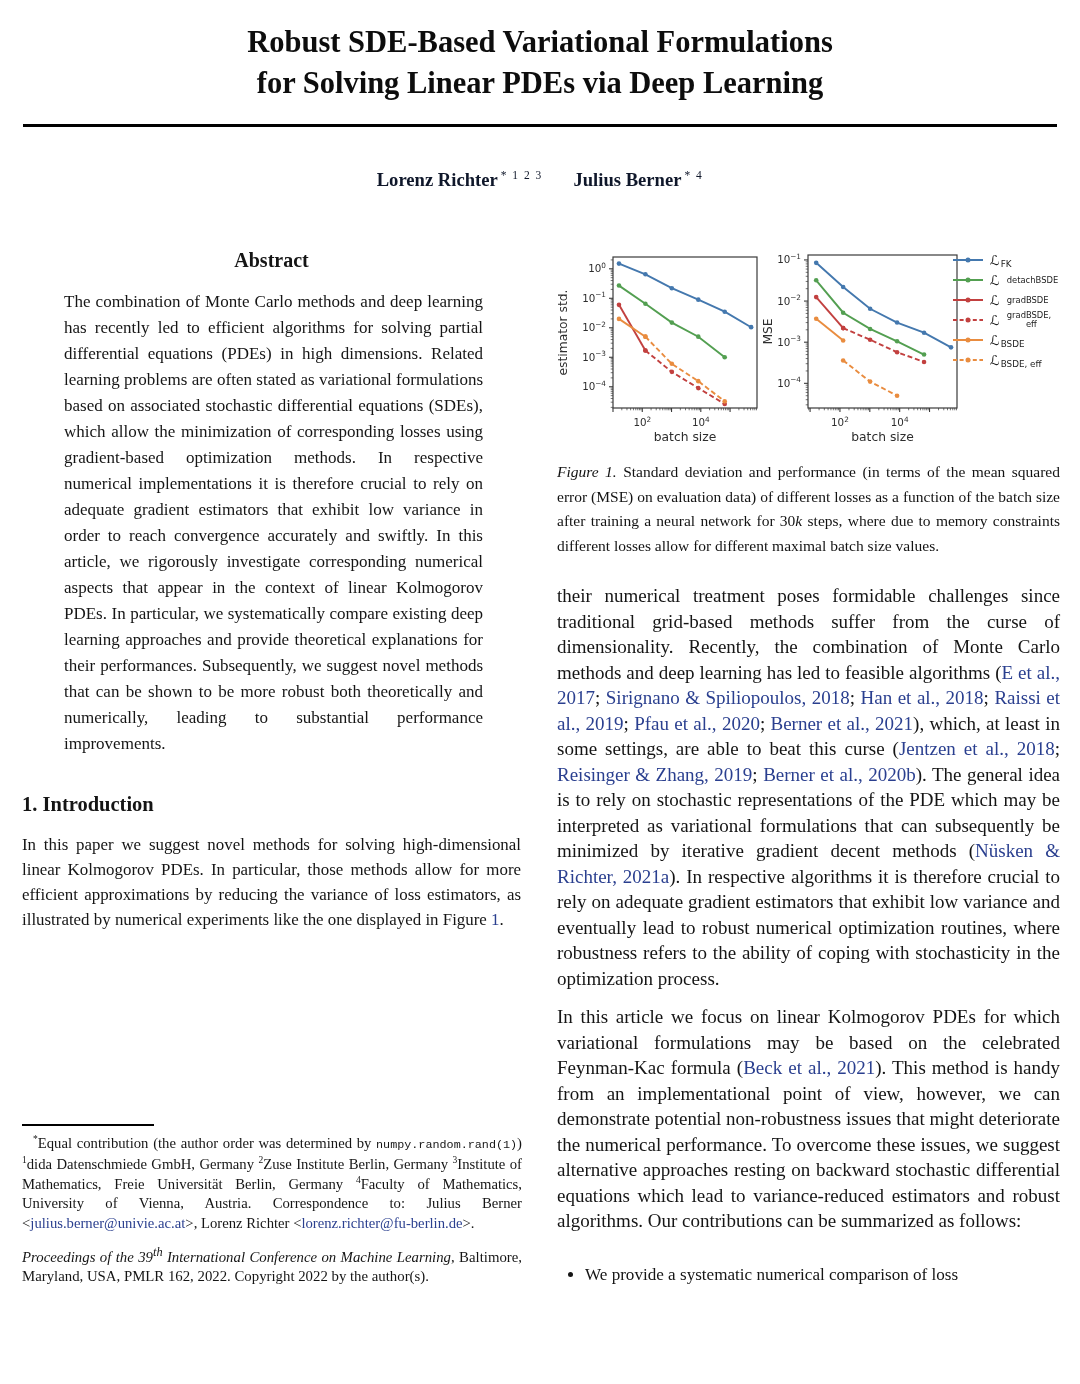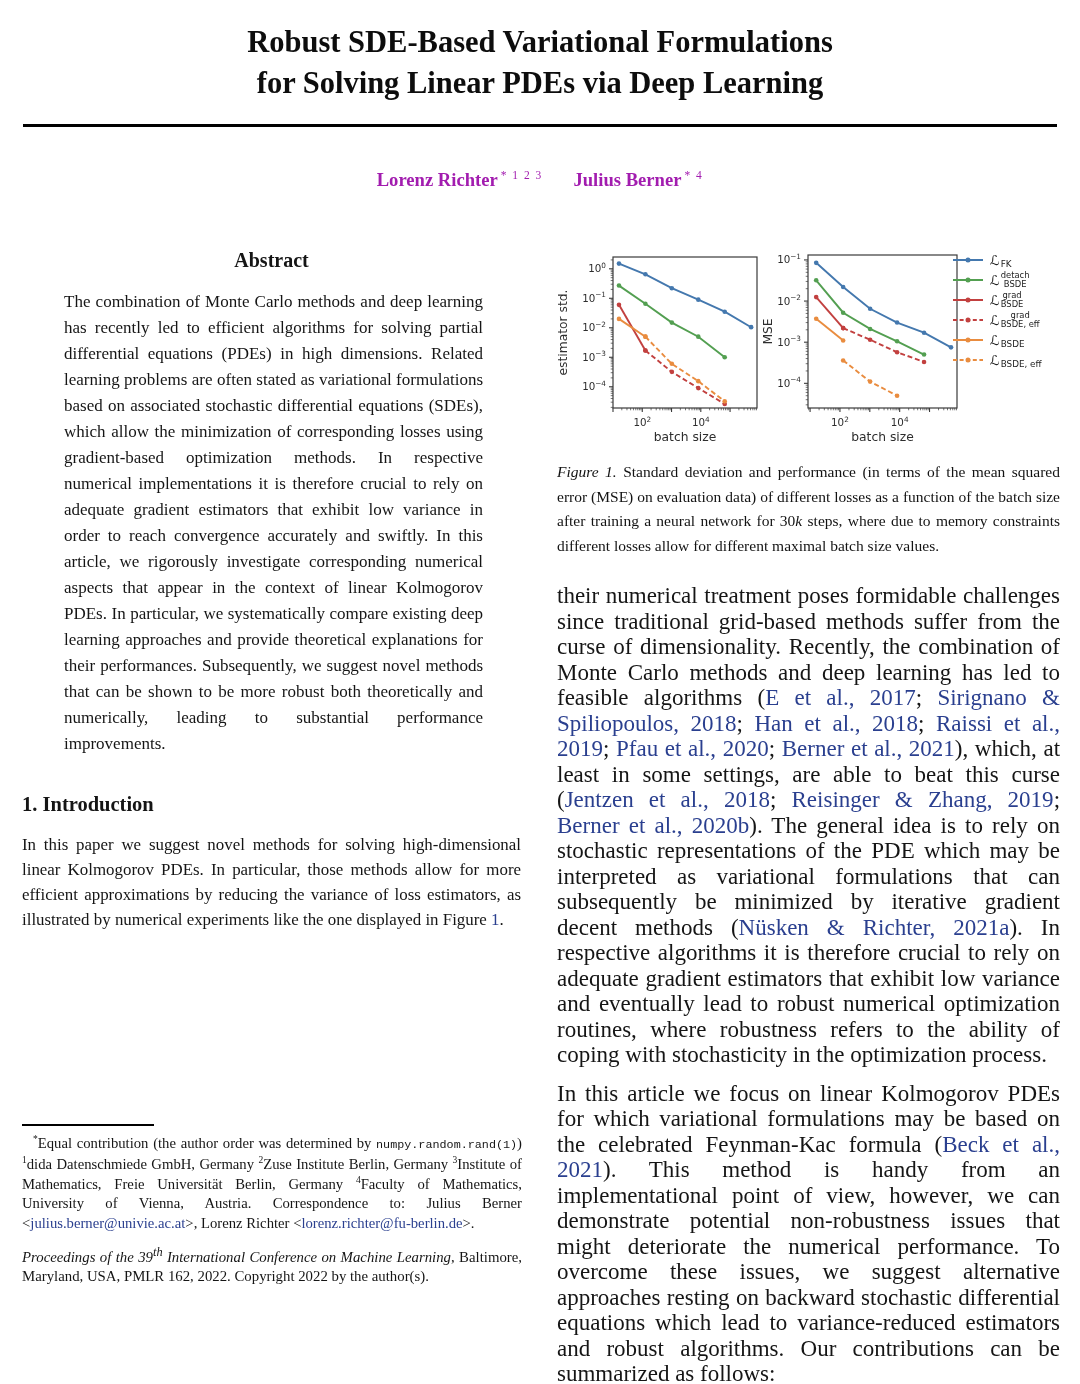--- a/index.html
+++ b/index.html
@@ -8,47 +8,47 @@
     font-family:"Liberation Serif",serif;color:#151515;position:relative;
   }
   .page{position:absolute;left:0;top:0;width:1080px;height:988px;}
   .title{
     position:absolute;top:22px;left:0;width:100%;text-align:center;
     font-weight:700;font-size:30.5px;line-height:41px;color:#0d0d0d;
   }
   .rule{position:absolute;top:124px;left:23px;width:1034px;height:3.2px;background:#000;}
   .authors{
     position:absolute;top:169px;left:0;width:100%;text-align:center;
-    font-size:18.6px;font-weight:700;color:#a21caf;
+    font-size:18.6px;font-weight:700;color:#0f172a;
   }
   .authors .author{margin:0 13px;}
   .authors sup{font-weight:400;font-size:11.5px;letter-spacing:1.5px;margin-left:3px;}
   .col-left{position:absolute;left:22px;top:243px;width:499px;}
   .col-right{position:absolute;left:557px;top:243px;width:503px;}
   .abs-head{text-align:center;font-weight:700;font-size:20px;margin:6px 0 17px;}
   .abs-text{font-size:17px;line-height:26px;text-align:justify;padding:0 38px 0 42px;margin:0;}
   .sec-head{font-weight:700;font-size:20.5px;margin:36px 0 16px;}
   p.body{font-size:16.9px;line-height:25px;text-align:justify;margin:0 0 13px;}
-  .col-right p.body{font-size:23px;line-height:25.5px;}
+  .col-right p.body{font-size:19px;line-height:25.5px;}
   .cite{color:#2a3f8f;}
   .it{font-style:italic;}
   .mono{font-family:Liberation Mono, monospace;font-size:0.8em;}
   sup{line-height:0;}
   .fn sup{font-size:9.5px;}
   .fnblock{position:absolute;left:22px;top:1124px;width:500px;}
   .fnrule{width:132px;height:1.6px;background:#000;margin:0 0 8px 0;}
   .fn{font-size:14.7px;line-height:19.6px;text-align:justify;text-indent:11px;margin:0;}
   .proc{font-size:14.8px;line-height:19.8px;text-align:justify;margin:14px 0 0;}
   .figwrap{position:relative;width:503px;height:207px;}
   #fig-legend{position:absolute;left:396px;top:7px;}
   .lg-row{display:flex;align-items:center;height:20px;font-family:"DejaVu Sans",sans-serif;color:#222;}
   .lg-sample{flex:0 0 auto;}
   .lg-label{margin-left:7px;display:inline-flex;align-items:center;}
   .lg-sym{font-size:13.5px;font-style:normal;}
-  .lg-stack{display:inline-flex;flex-direction:column;line-height:1.05;margin-left:1px;justify-content:center;align-items:center;}
+  .lg-stack{display:inline-flex;flex-direction:row;line-height:1.05;margin-left:7px;justify-content:center;}
   .lg-sup,.lg-sub{font-size:8.4px;}
   .lg-subonly{font-size:8.8px;margin-left:1px;position:relative;top:4px;}
   .caption{font-size:15.5px;line-height:24.5px;text-align:justify;margin:10px 0 25px;color:#131313;}
   .contribs{margin:28px 0 0;padding-left:28px;}
   .contribs li{font-size:17.1px;line-height:25.5px;}
   svg text{font-family:"DejaVu Sans",sans-serif;}
 </style>
 </head>
 <body>
 

